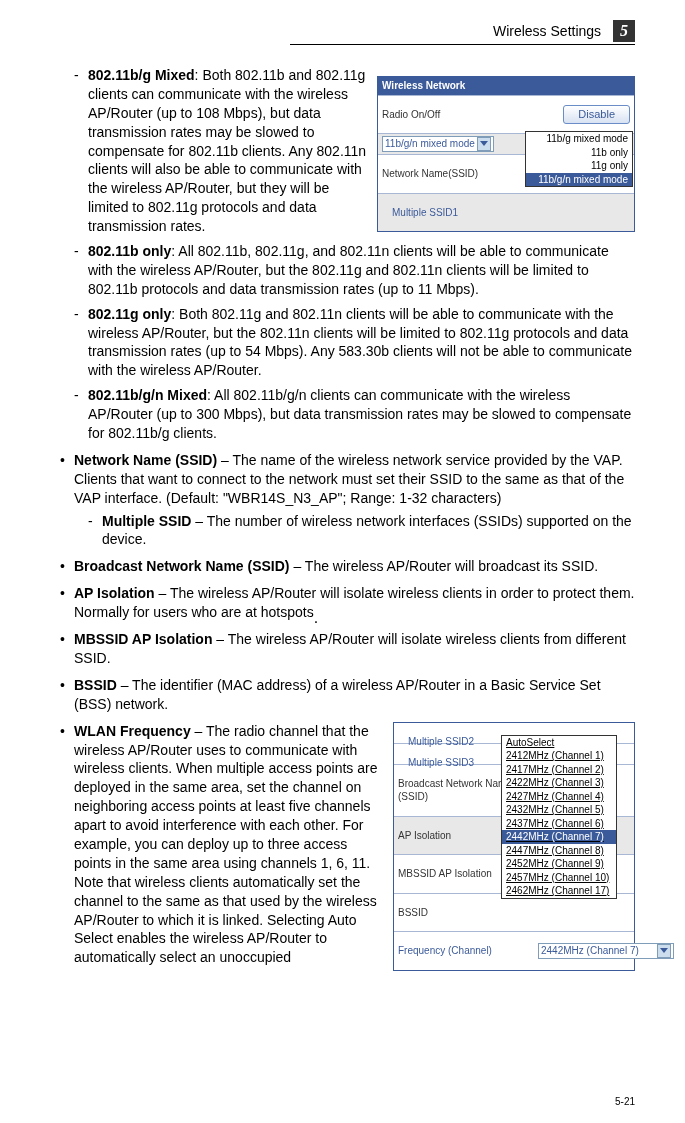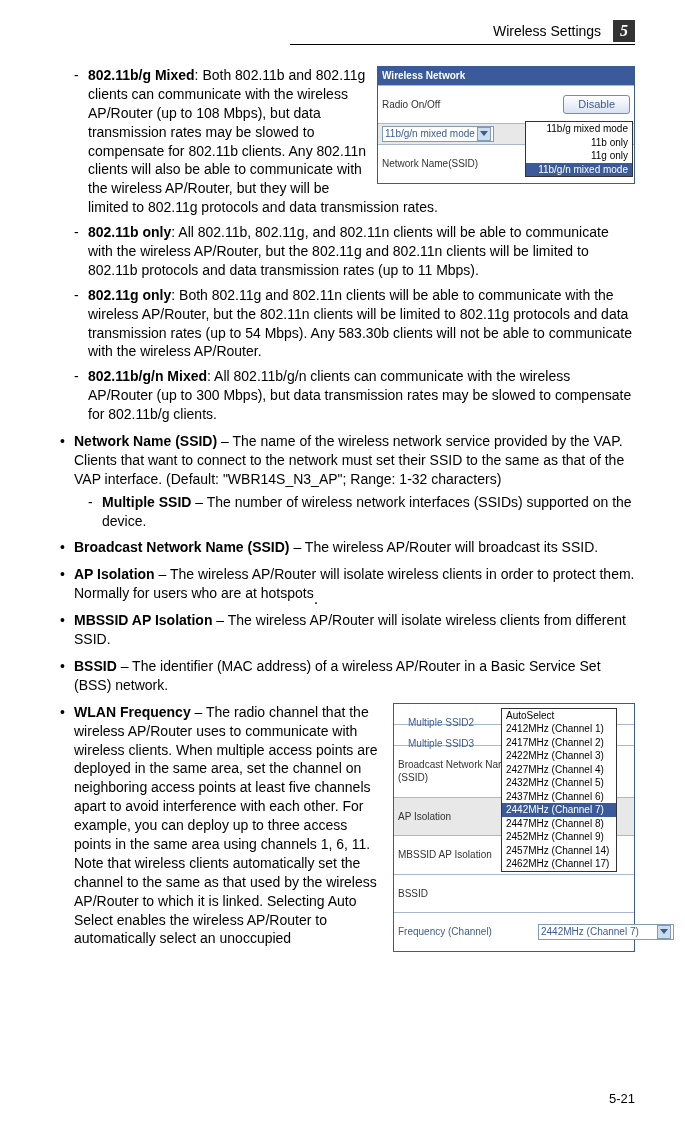--- a/index.html
+++ b/index.html
@@ -90,21 +90,21 @@
   .b { font-weight: bold; }
   .float-img {
     float: right;
     margin-left: 8px;
     margin-bottom: 4px;
     border: 1px solid #3b5a9a;
     font-size: 10px;
     font-family: Tahoma, Arial, sans-serif;
     background: #fff;
   }
-  .img1 { width: 256px; }
+  .img1 { width: 256px; margin-top: 10px; }
   .img2 { width: 240px; }
   .img-header {
     background: #3b5a9a;
     color: #fff;
     font-weight: bold;
     padding: 2px 4px;
     font-size: 10px;
   }
   .img-row {
     display: flex;
@@ -170,28 +170,28 @@
     border: 1px solid #333;
     background: #fff;
     font-size: 10px;
     z-index: 5;
   }
   .dd-list div { padding: 0 4px; white-space: nowrap; }
   .dd-list .sel { background: #3b5a9a; color: #fff; }
   .img1-wrap { position: relative; }
   .dd1-list { top: 54px; width: 106px; text-align: right; }
   .img2-wrap { position: relative; }
-  .dd2-list { top: 4px; right: 17px; width: 114px; }
+  .dd2-list { top: 12px; right: 17px; width: 114px; text-decoration: underline; }
   .img2 .img-row .val .dd { min-width: 130px; }
   .clear { clear: both; }
   .pagenum {
     position: absolute;
     bottom: 15px;
     right: 50px;
-    font-size: 13px;
+    font-size: 10px;
   }
   .dot { font-size: 16px; line-height: 8px; vertical-align: bottom; }
 </style>
 </head>
 <body>
 
 <div class="page">
   <div class="header">
     <span class="title">Wireless Settings</span>
     <span class="chapter-box">5</span>
@@ -211,20 +211,24 @@
       <div class="img-row alt">
           <div class="val">
             <span class="dd">
               <span>11b/g/n mixed mode</span>
               <span class="dd-arrow"></span>
             </span>
           </div>
         </div>
       <div class="img-row">
           <div class="lbl">Network Name(SSID)</div>
+          <div class="val"></div>
+        </div>
+      <div class="img-row alt">
+          <div class="lbl" style="padding-left:14px;color:#3b5a9a">Multiple SSID1</div>
           <div class="val"></div>
         </div>
       <div class="dd-list dd1-list">
         <div>11b/g mixed mode</div>
         <div>11b only</div>
         <div>11g only</div>
         <div class="sel">11b/g/n mixed mode</div>
       </div>
     </div>
 
@@ -253,21 +257,21 @@
             <div>AutoSelect</div>
             <div>2412MHz (Channel 1)</div>
             <div>2417MHz (Channel 2)</div>
             <div>2422MHz (Channel 3)</div>
             <div>2427MHz (Channel 4)</div>
             <div>2432MHz (Channel 5)</div>
             <div>2437MHz (Channel 6)</div>
             <div class="sel">2442MHz (Channel 7)</div>
             <div>2447MHz (Channel 8)</div>
             <div>2452MHz (Channel 9)</div>
-            <div>2457MHz (Channel 14)</div>
+            <div>2457MHz (Channel 10)</div>
             <div>2462MHz (Channel 17)</div>
           </div>
           <div class="img-row" style="border-top:none;height:20px;">
               <div class="lbl" style="padding-left:14px">Multiple SSID2</div>
               <div class="val"></div>
             </div>
           <div class="img-row" style="height:20px;">
               <div class="lbl" style="padding-left:14px">Multiple SSID3</div>
               <div class="val"></div>
             </div>

